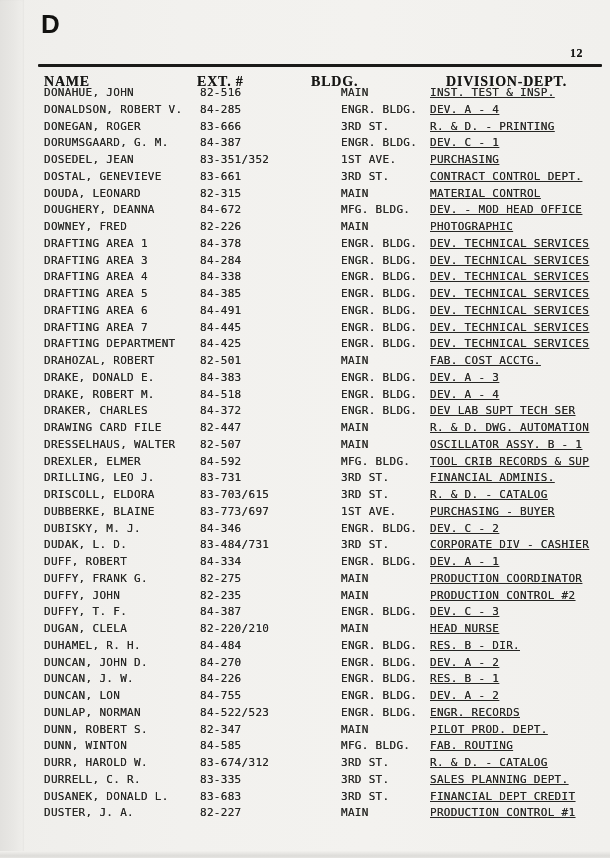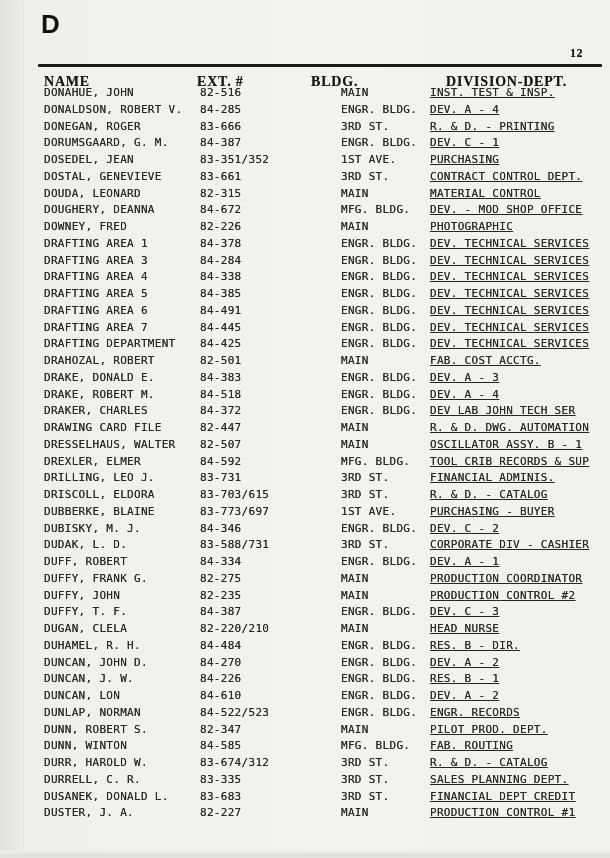--- a/index.html
+++ b/index.html
@@ -165,21 +165,21 @@
     <span class="cell cell-name">DOUDA, LEONARD</span>
     <span class="cell cell-ext">82-315</span>
     <span class="cell cell-bldg">MAIN</span>
     <span class="cell cell-dept">MATERIAL CONTROL</span>
   </div>
 
   <div class="table-row">
     <span class="cell cell-name">DOUGHERY, DEANNA</span>
     <span class="cell cell-ext">84-672</span>
     <span class="cell cell-bldg">MFG. BLDG.</span>
-    <span class="cell cell-dept">DEV. - MOD SHOP OFFICE</span>
+    <span class="cell cell-dept">DEV. - MOD HEAD OFFICE</span>
   </div>
 
   <div class="table-row">
     <span class="cell cell-name">DOWNEY, FRED</span>
     <span class="cell cell-ext">82-226</span>
     <span class="cell cell-bldg">MAIN</span>
     <span class="cell cell-dept">PHOTOGRAPHIC</span>
   </div>
 
   <div class="table-row">
@@ -249,21 +249,21 @@
     <span class="cell cell-name">DRAKE, ROBERT M.</span>
     <span class="cell cell-ext">84-518</span>
     <span class="cell cell-bldg">ENGR. BLDG.</span>
     <span class="cell cell-dept">DEV. A - 4</span>
   </div>
 
   <div class="table-row">
     <span class="cell cell-name">DRAKER, CHARLES</span>
     <span class="cell cell-ext">84-372</span>
     <span class="cell cell-bldg">ENGR. BLDG.</span>
-    <span class="cell cell-dept">DEV LAB JOHN TECH SER</span>
+    <span class="cell cell-dept">DEV LAB SUPT TECH SER</span>
   </div>
 
   <div class="table-row">
     <span class="cell cell-name">DRAWING CARD FILE</span>
     <span class="cell cell-ext">82-447</span>
     <span class="cell cell-bldg">MAIN</span>
     <span class="cell cell-dept">R. &amp; D. DWG. AUTOMATION</span>
   </div>
 
   <div class="table-row">
@@ -303,21 +303,21 @@
 
   <div class="table-row">
     <span class="cell cell-name">DUBISKY, M. J.</span>
     <span class="cell cell-ext">84-346</span>
     <span class="cell cell-bldg">ENGR. BLDG.</span>
     <span class="cell cell-dept">DEV. C - 2</span>
   </div>
 
   <div class="table-row">
     <span class="cell cell-name">DUDAK, L. D.</span>
-    <span class="cell cell-ext">83-588/731</span>
+    <span class="cell cell-ext">83-484/731</span>
     <span class="cell cell-bldg">3RD ST.</span>
     <span class="cell cell-dept">CORPORATE DIV - CASHIER</span>
   </div>
 
   <div class="table-row">
     <span class="cell cell-name">DUFF, ROBERT</span>
     <span class="cell cell-ext">84-334</span>
     <span class="cell cell-bldg">ENGR. BLDG.</span>
     <span class="cell cell-dept">DEV. A - 1</span>
   </div>
@@ -366,21 +366,21 @@
 
   <div class="table-row">
     <span class="cell cell-name">DUNCAN, J. W.</span>
     <span class="cell cell-ext">84-226</span>
     <span class="cell cell-bldg">ENGR. BLDG.</span>
     <span class="cell cell-dept">RES. B - 1</span>
   </div>
 
   <div class="table-row">
     <span class="cell cell-name">DUNCAN, LON</span>
-    <span class="cell cell-ext">84-610</span>
+    <span class="cell cell-ext">84-755</span>
     <span class="cell cell-bldg">ENGR. BLDG.</span>
     <span class="cell cell-dept">DEV. A - 2</span>
   </div>
 
   <div class="table-row">
     <span class="cell cell-name">DUNLAP, NORMAN</span>
     <span class="cell cell-ext">84-522/523</span>
     <span class="cell cell-bldg">ENGR. BLDG.</span>
     <span class="cell cell-dept">ENGR. RECORDS</span>
   </div>

